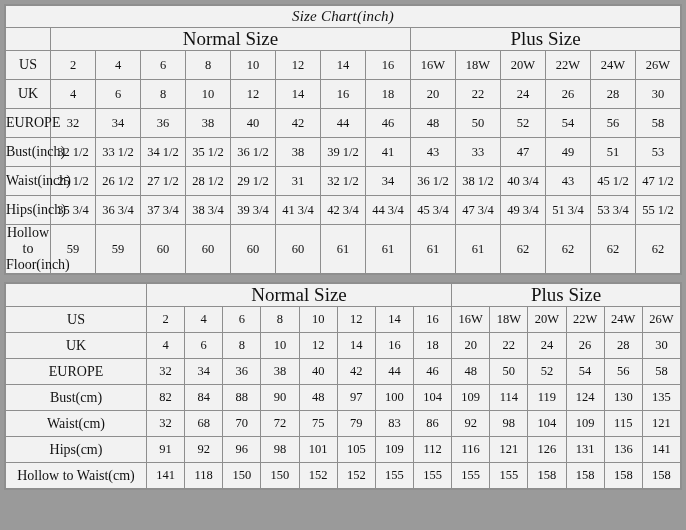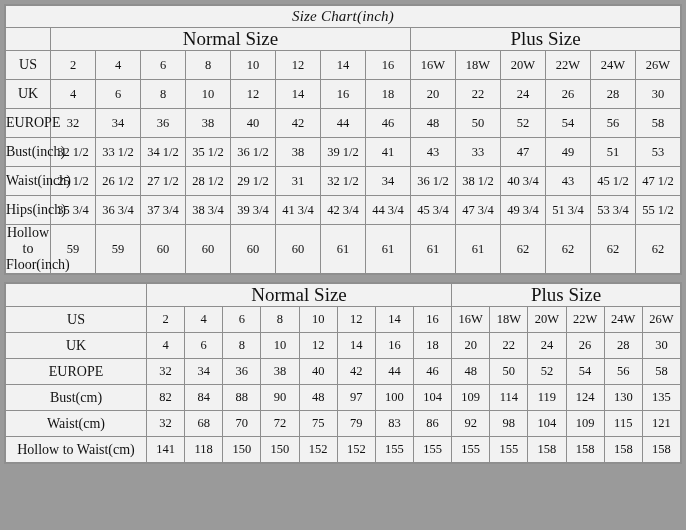--- a/index.html
+++ b/index.html
@@ -294,20 +294,37 @@
           <td class="cell">83</td>
           <td class="cell">86</td>
           <td class="cell">92</td>
           <td class="cell">98</td>
           <td class="cell">104</td>
           <td class="cell">109</td>
           <td class="cell">115</td>
           <td class="cell">121</td>
         </tr>
         <tr class="small-row">
+          <td class="row-label col-label">Hips(cm)</td>
+          <td class="cell">91</td>
+          <td class="cell">92</td>
+          <td class="cell">96</td>
+          <td class="cell">98</td>
+          <td class="cell">101</td>
+          <td class="cell">105</td>
+          <td class="cell">109</td>
+          <td class="cell">112</td>
+          <td class="cell">116</td>
+          <td class="cell">121</td>
+          <td class="cell">126</td>
+          <td class="cell">131</td>
+          <td class="cell">136</td>
+          <td class="cell">141</td>
+        </tr>
+        <tr class="small-row">
           <td class="row-label col-label">Hollow to Waist(cm)</td>
           <td class="cell">141</td>
           <td class="cell">118</td>
           <td class="cell">150</td>
           <td class="cell">150</td>
           <td class="cell">152</td>
           <td class="cell">152</td>
           <td class="cell">155</td>
           <td class="cell">155</td>
           <td class="cell">155</td>

